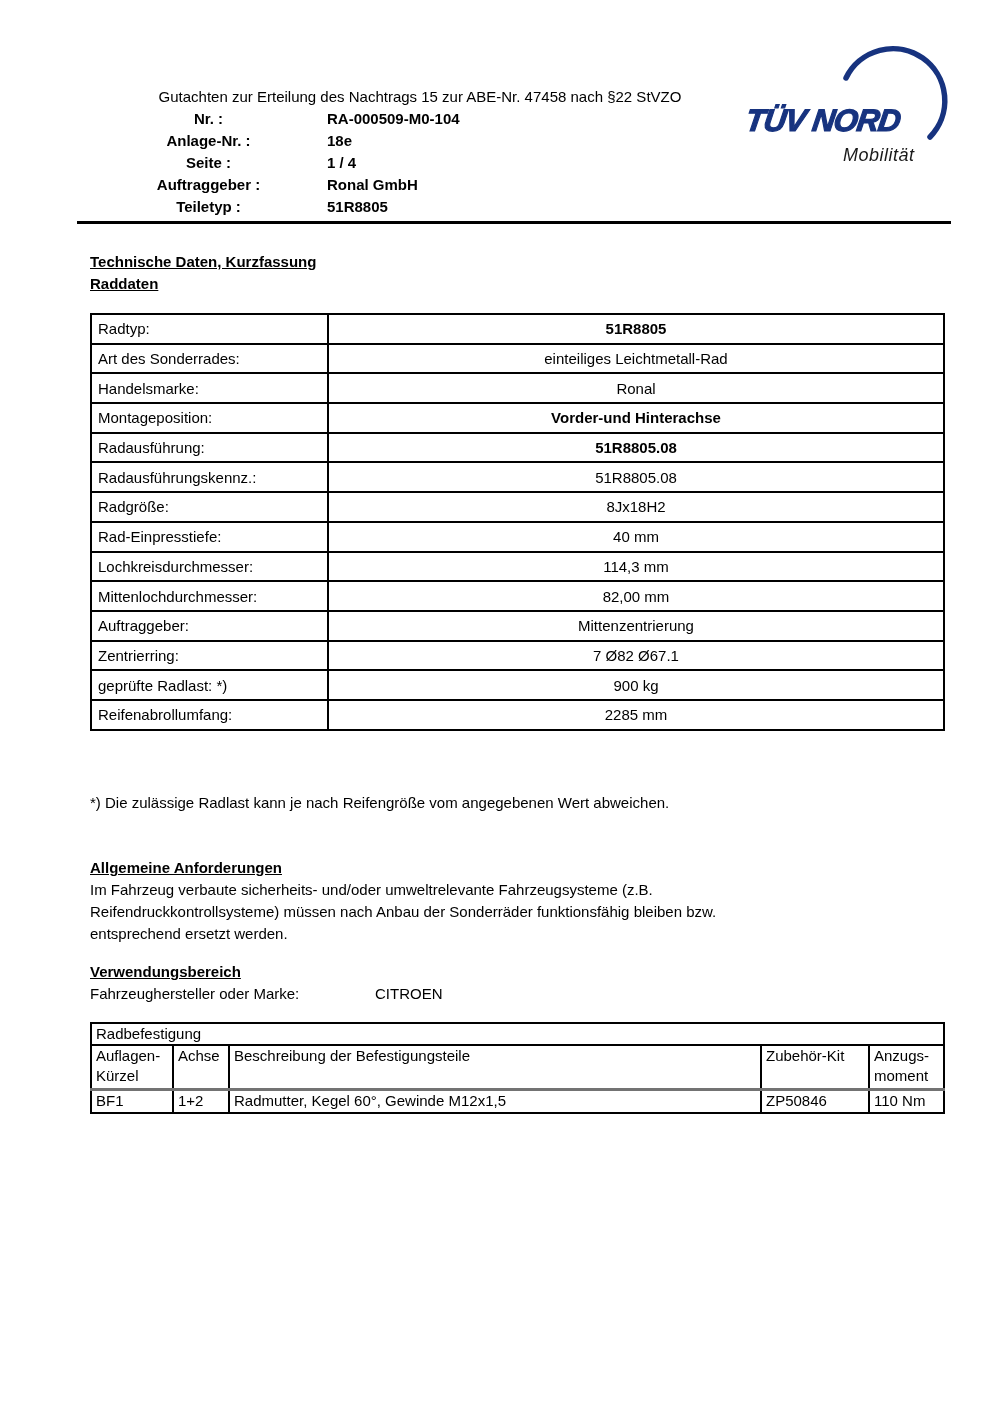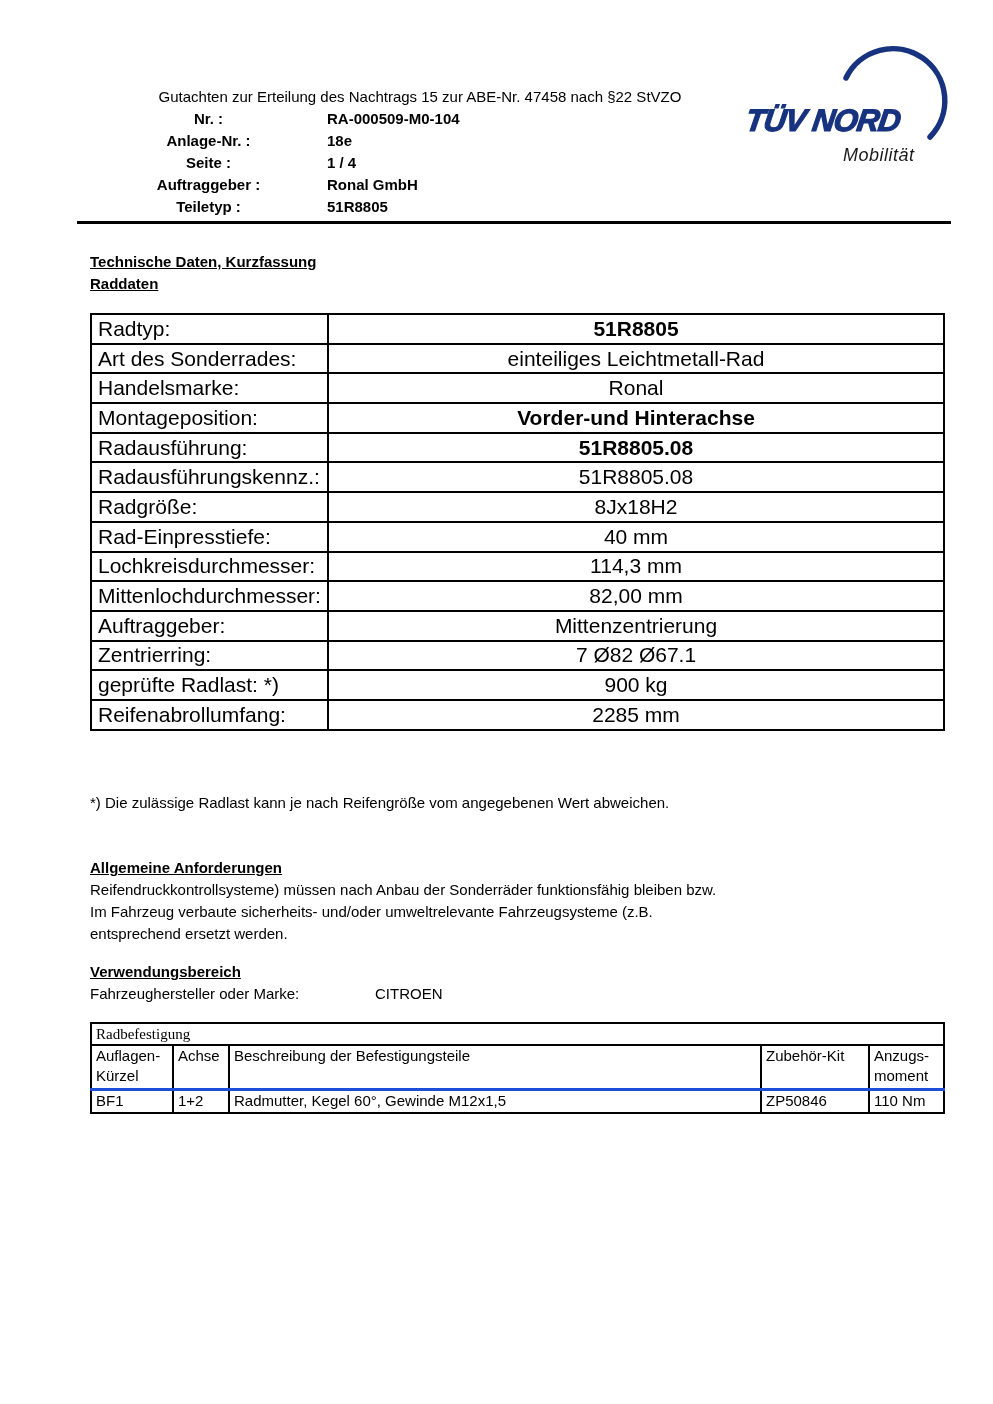--- a/index.html
+++ b/index.html
@@ -83,21 +83,21 @@
   .wheel-table {
     position: absolute;
     left: 90px;
     top: 313px;
     width: 853px;
   }
   .wheel-table td {
     border: 2px solid #000000;
     height: 29.7px;
     vertical-align: middle;
-    font-size: 21px;
+    font-size: 15px;
   }
   .wheel-table td.wlabel { padding-left: 6px; text-align: left; }
   .wheel-table td.wvalue { text-align: center; }
   .wheel-table td.bold { font-weight: bold; }
 
   
   .footnote {
     position: absolute;
     left: 90px;
     top: 794px;
@@ -121,22 +121,22 @@
     width: 853px;
   }
   .fastening-table td {
     border: 2px solid #000000;
     vertical-align: top;
     text-align: left;
     padding: 0 4px;
     font-size: 15px;
     line-height: 20px;
   }
-  .fastening-table tr.ft-title td { height: 22px; font-family: Liberation Serif, serif; }
-  .fastening-table tr.ft-head td { height: 44px; border-bottom: 3px solid #1d4ed8; margin-top: 28px; }
+  .fastening-table tr.ft-title td { height: 22px; }
+  .fastening-table tr.ft-head td { height: 44px; border-bottom: 3px solid #737373; margin-top: 28px; }
   .fastening-table tr.ft-data td { height: 24px; vertical-align: middle; }
 </style>
 </head>
 <body>
 
 <div class="page">
 
   <div class="header-block">
     <div class="header-title">Gutachten zur Erteilung des Nachtrags 15 zur ABE-Nr. 47458 nach §22 StVZO</div>
     <div class="header-row">
@@ -238,22 +238,22 @@
         <td class="wlabel">Reifenabrollumfang:</td>
         <td class="wvalue">2285 mm</td>
       </tr>
     </tbody>
   </table>
 
   <div class="footnote">*) Die zulässige Radlast kann je nach Reifengröße vom angegebenen Wert abweichen.</div>
 
   <div class="requirements">
     <div class="h-underline">Allgemeine Anforderungen</div>
+    <div class="req-line">Im Fahrzeug verbaute sicherheits- und/oder umweltrelevante Fahrzeugsysteme (z.B.</div>
     <div class="req-line">Reifendruckkontrollsysteme) müssen nach Anbau der Sonderräder funktionsfähig bleiben bzw.</div>
-    <div class="req-line">Im Fahrzeug verbaute sicherheits- und/oder umweltrelevante Fahrzeugsysteme (z.B.</div>
     <div class="req-line">entsprechend ersetzt werden.</div>
   </div>
 
   <div class="usage">
     <div class="h-underline">Verwendungsbereich</div>
     <div class="usage-line">
       <span class="ulabel">Fahrzeughersteller oder Marke:</span>
       <span>CITROEN</span>
     </div>
   </div>

